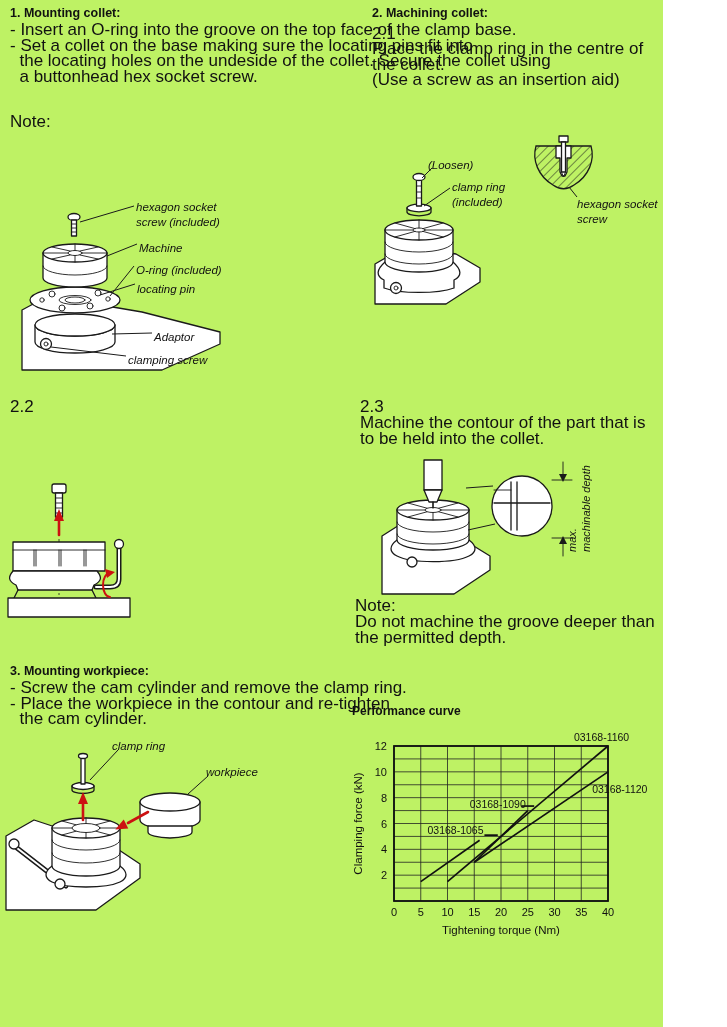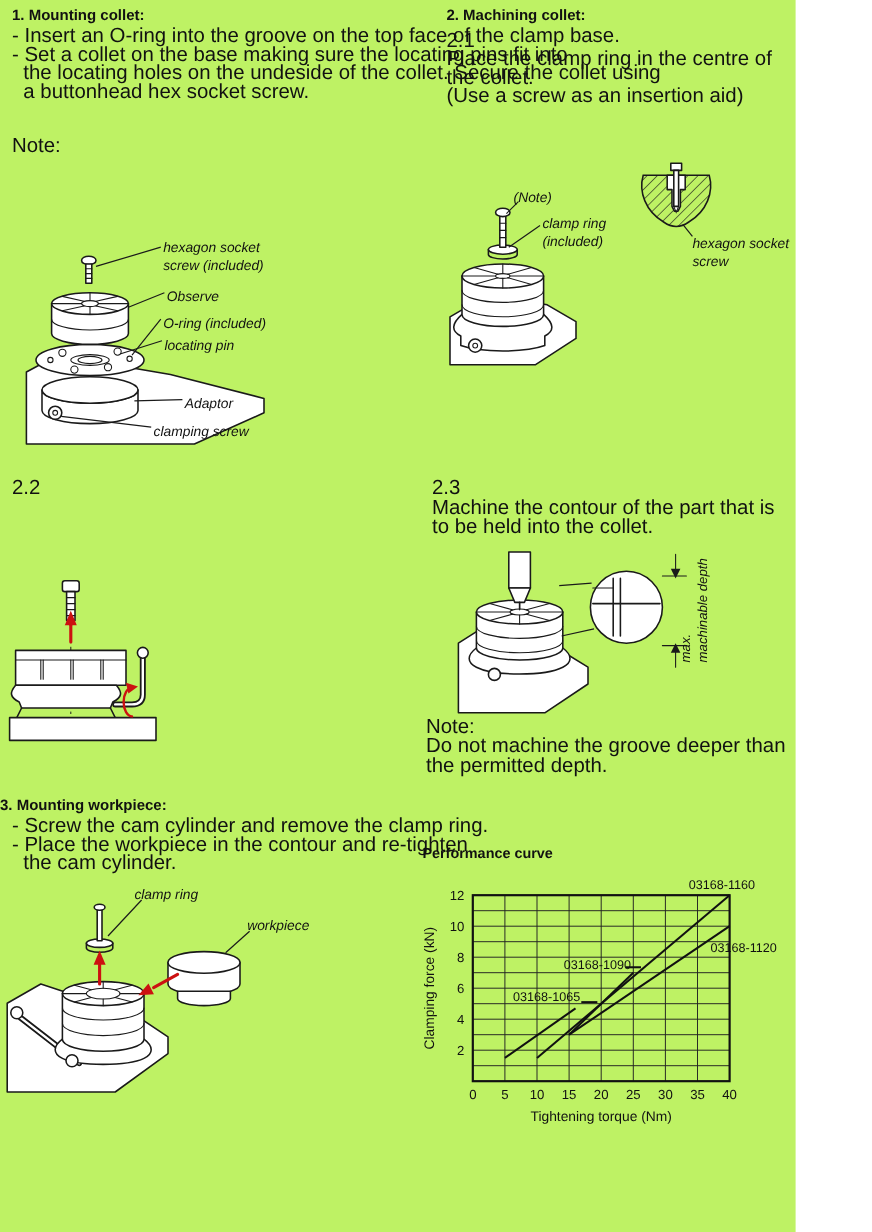--- a/index.html
+++ b/index.html
@@ -79,21 +79,21 @@
       <path class="lead" d="M68,26 L122,10"></path>
       <path class="lead" d="M95,60 L125,48"></path>
       <path class="lead" d="M98,100 L122,70"></path>
       <path class="lead" d="M88,99 L123,88"></path>
       <path class="lead" d="M100,138 L140,137"></path>
       <path class="lead" d="M39,151 L114,160"></path>
     </g>
   </svg>
   <div class="abs dlabel" style="left:136px;top:200px">hexagon socket
 screw (included)</div>
-  <div class="abs dlabel" style="left:139px;top:241px">Observe</div>
+  <div class="abs dlabel" style="left:139px;top:241px">Machine</div>
   <div class="abs dlabel" style="left:136px;top:263px">O-ring (included)</div>
   <div class="abs dlabel" style="left:137px;top:282px">locating pin</div>
   <div class="abs dlabel" style="left:154px;top:330px">Adaptor</div>
   <div class="abs dlabel" style="left:128px;top:353px">clamping screw</div>
 
   <svg class="abs" style="left:362px;top:128px" width="310" height="245" viewBox="0 0 310 245">
     <defs>
       <pattern id="hatch" width="6" height="6" patternUnits="userSpaceOnUse" patternTransform="rotate(45)">
         <line x1="0" y1="0" x2="0" y2="6" stroke="#1a1a1a" stroke-width="1"></line>
       </pattern>
@@ -128,21 +128,21 @@
         <rect class="inkf" x="199.5" y="14" width="4" height="30"></rect>
         <path class="thin" d="M199.5,44 L201.5,49 L203.5,44"></path>
       </g>
     </g>
     <g>
       <path class="lead" d="M70,40 L60,50"></path>
       <path class="lead" d="M88,60 L62,78"></path>
       <path class="lead" d="M207,59 L215,69"></path>
     </g>
   </svg>
-  <div class="abs dlabel" style="left:428px;top:158px">(Note)</div>
+  <div class="abs dlabel" style="left:428px;top:158px">(Loosen)</div>
   <div class="abs dlabel" style="left:452px;top:180px">clamp ring
 (included)</div>
   <div class="abs dlabel" style="left:577px;top:197px">hexagon socket
 screw</div>
 
   <div class="abs t" style="left:10px;top:399px">2.2</div>
   <div class="abs t" style="left:360px;top:399px">2.3</div>
   <div class="abs t" style="left:360px;top:415px">Machine the contour of the part that is to be held into the collet.</div>
 
   <svg class="abs" style="left:4px;top:463px" width="150" height="185" viewBox="0 0 150 185">
@@ -207,21 +207,21 @@
       <line class="thin" x1="207" y1="110" x2="207" y2="94"></line>
       <polygon fill="#1a1a1a" points="203,98 211,98 207,90"></polygon>
     </g>
   </svg>
   <div class="abs dlabel rot" style="left:525px;top:482px;width:110px;height:30px;line-height:14px;font-size:11px">max.
 machinable depth</div>
 
   <div class="abs t" style="left:355px;top:598px">Note:</div>
   <div class="abs t" style="left:355px;top:614px">Do not machine the groove deeper than the permitted depth.</div>
 
-  <div class="abs h" style="left:0;top:664px">3. Mounting workpiece:</div>
+  <div class="abs h" style="left:10px;top:664px">3. Mounting workpiece:</div>
   <div class="abs t" style="left:10px;top:680px">- Screw the cam cylinder and remove the clamp ring.
 - Place the workpiece in the contour and re-tighten
   the cam cylinder.</div>
 
   <svg class="abs" style="left:0px;top:738px" width="270" height="270" viewBox="0 0 270 270">
     <g>
       <path class="inkf" d="M34,82 L6,98 L6,172 L96,172 L140,140 L140,126 L113,108 Z"></path>
     </g>
     <g>
       <path d="M17,110 L66,148" stroke="#1a1a1a" stroke-width="5" fill="none" stroke-linecap="round"></path>

